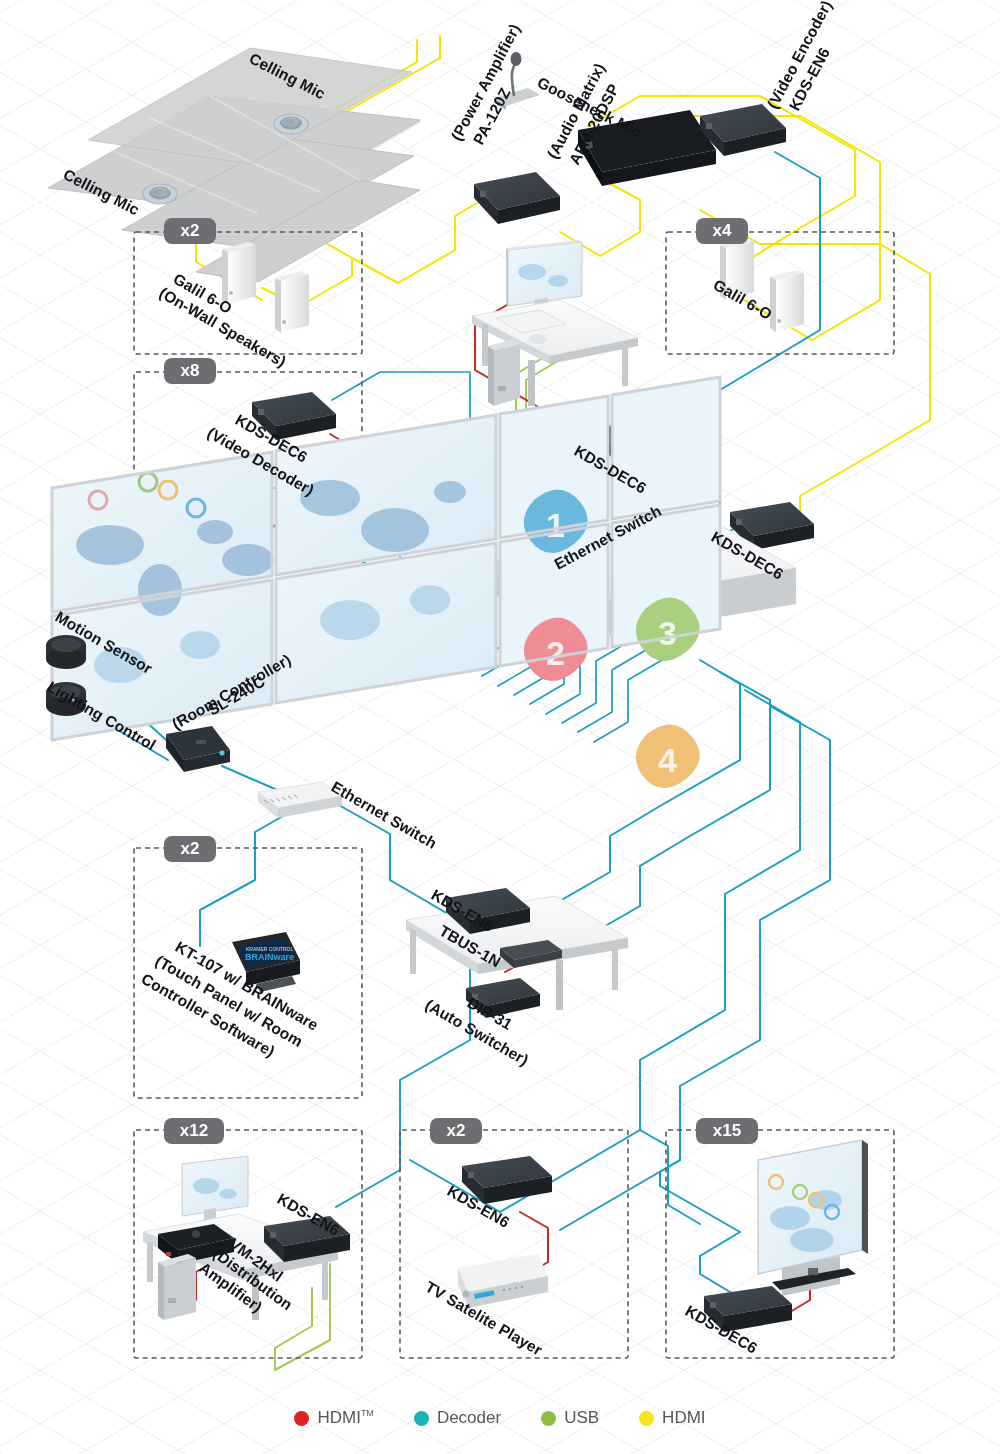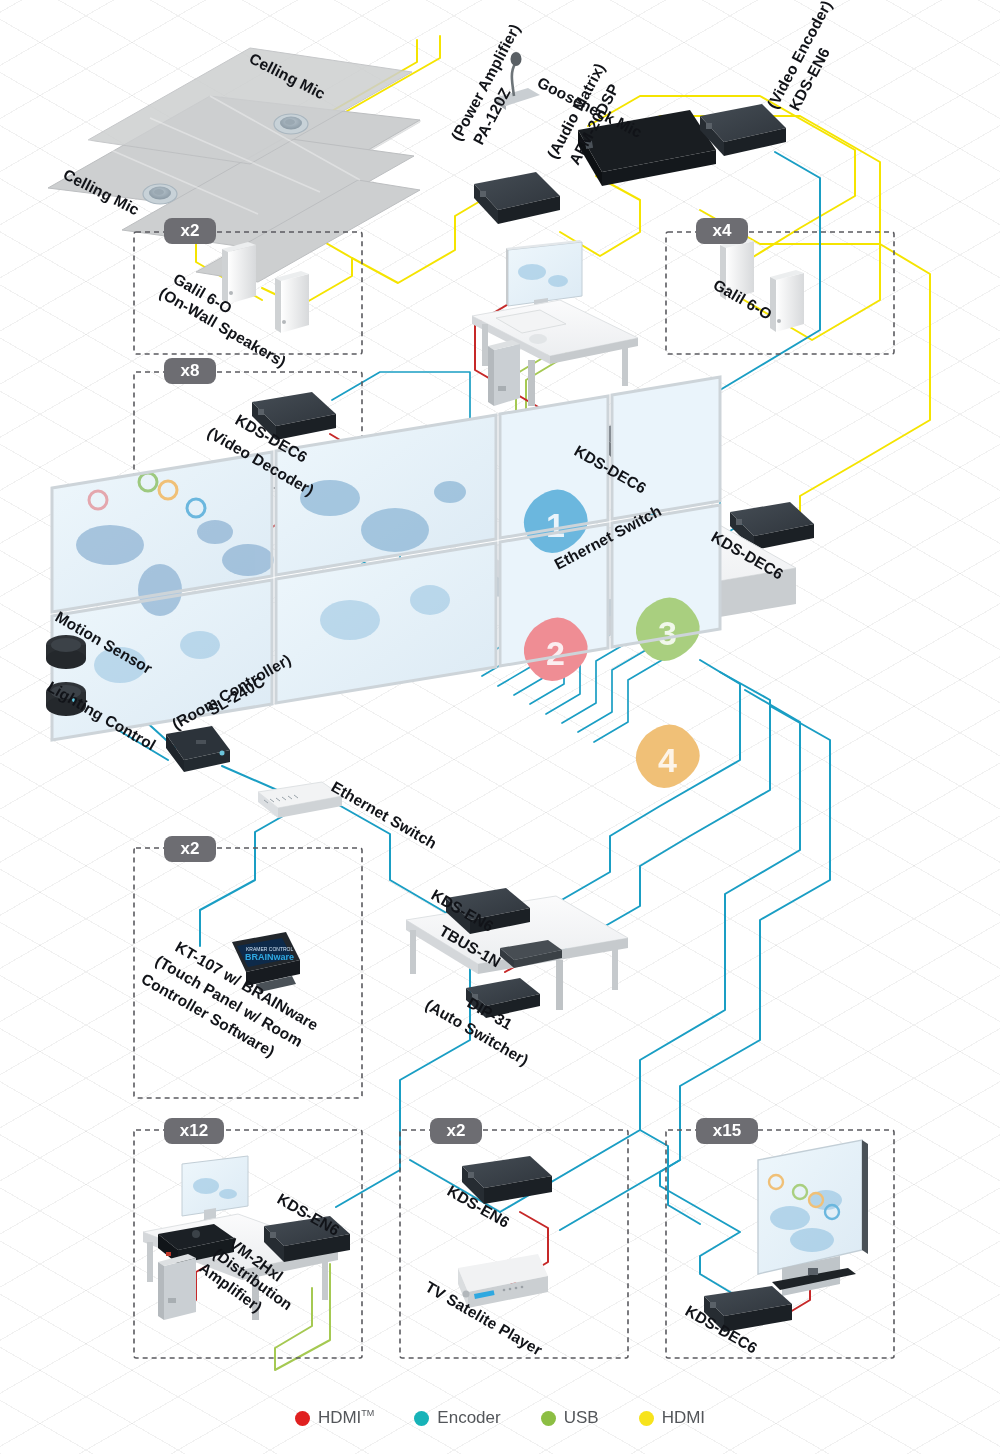--- a/index.html
+++ b/index.html
@@ -632,21 +632,21 @@
 
   </svg>
 
   <div class="legend">
     <div class="legend-item">
       <span class="dot" style="background:#e02020"></span>
       <span class="legend-label"><span>HDMI</span><sup>TM</sup></span>
     </div>
     <div class="legend-item">
       <span class="dot" style="background:#17b3b8"></span>
-      <span class="legend-label">Encoder</span>
+      <span class="legend-label">Decoder</span>
     </div>
     <div class="legend-item">
       <span class="dot" style="background:#8cbe43"></span>
       <span class="legend-label">USB</span>
     </div>
     <div class="legend-item">
       <span class="dot" style="background:#f7e31c"></span>
       <span class="legend-label">HDMI</span>
     </div>
   </div>

